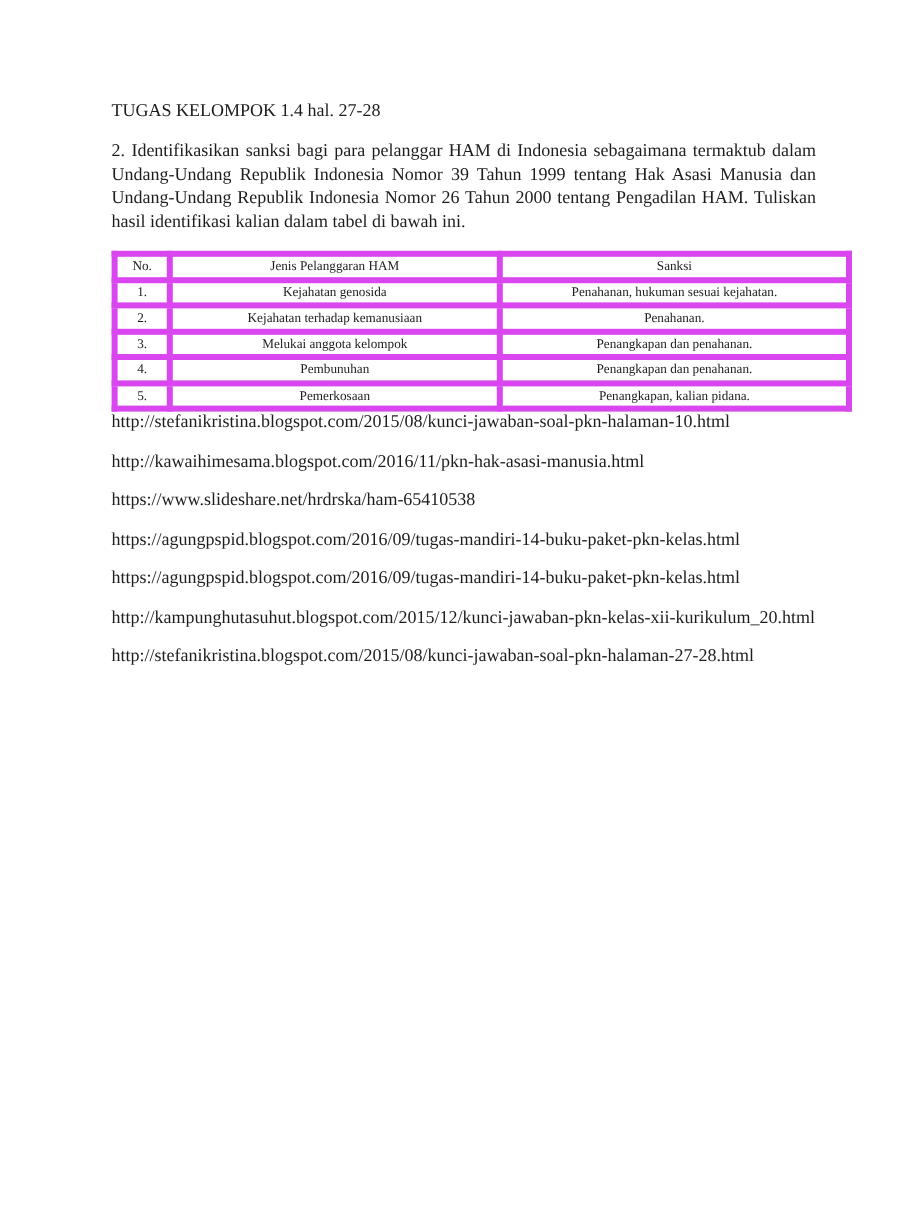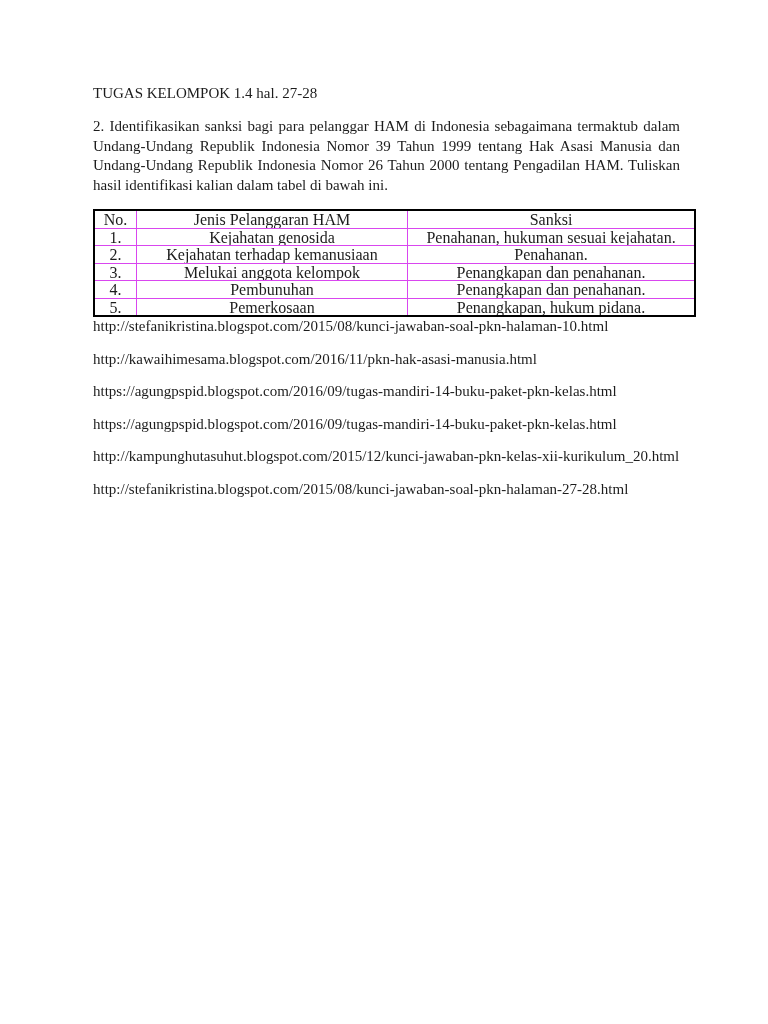--- a/index.html
+++ b/index.html
@@ -30,22 +30,22 @@
     text-align: justify;
   }
   table.ham-table {
     border-collapse: collapse;
     width: 587px;
     table-layout: fixed;
     border: 2px solid #000;
   }
   table.ham-table th,
   table.ham-table td {
-    border: 1px solid #d946ef;
-    font-size: 16px;
+    border: 5px solid #d946ef;
+    font-size: 11px;
     font-weight: normal;
     line-height: 15.5px;
     padding: 1px 4px 0 4px;
     overflow: hidden;
     white-space: nowrap;
     margin-left: 40px;
   }
   table.ham-table th { text-align: center; }
   .col-no    { width: 33px; }
   .col-jenis { width: 262px; }
@@ -97,26 +97,27 @@
         <td class="cell-sanksi">Penangkapan dan penahanan.</td>
       </tr>
       <tr>
         <td class="cell-no">4.</td>
         <td class="cell-jenis">Pembunuhan</td>
         <td class="cell-sanksi">Penangkapan dan penahanan.</td>
       </tr>
       <tr>
         <td class="cell-no">5.</td>
         <td class="cell-jenis">Pemerkosaan</td>
-        <td class="cell-sanksi">Penangkapan, hukum pidana.</td>
+        <td class="cell-sanksi">Penangkapan, kalian pidana.</td>
       </tr>
     </tbody>
   </table>
 
 
   <p class="source">http://stefanikristina.blogspot.com/2015/08/kunci-jawaban-soal-pkn-halaman-10.html</p>
   <p class="source">http://kawaihimesama.blogspot.com/2016/11/pkn-hak-asasi-manusia.html</p>
+  <p class="source">https://www.slideshare.net/hrdrska/ham-65410538</p>
   <p class="source">https://agungpspid.blogspot.com/2016/09/tugas-mandiri-14-buku-paket-pkn-kelas.html</p>
   <p class="source">https://agungpspid.blogspot.com/2016/09/tugas-mandiri-14-buku-paket-pkn-kelas.html</p>
   <p class="source">http://kampunghutasuhut.blogspot.com/2015/12/kunci-jawaban-pkn-kelas-xii-kurikulum_20.html</p>
   <p class="source">http://stefanikristina.blogspot.com/2015/08/kunci-jawaban-soal-pkn-halaman-27-28.html</p>
 
 </div>
 
 </body></html>

